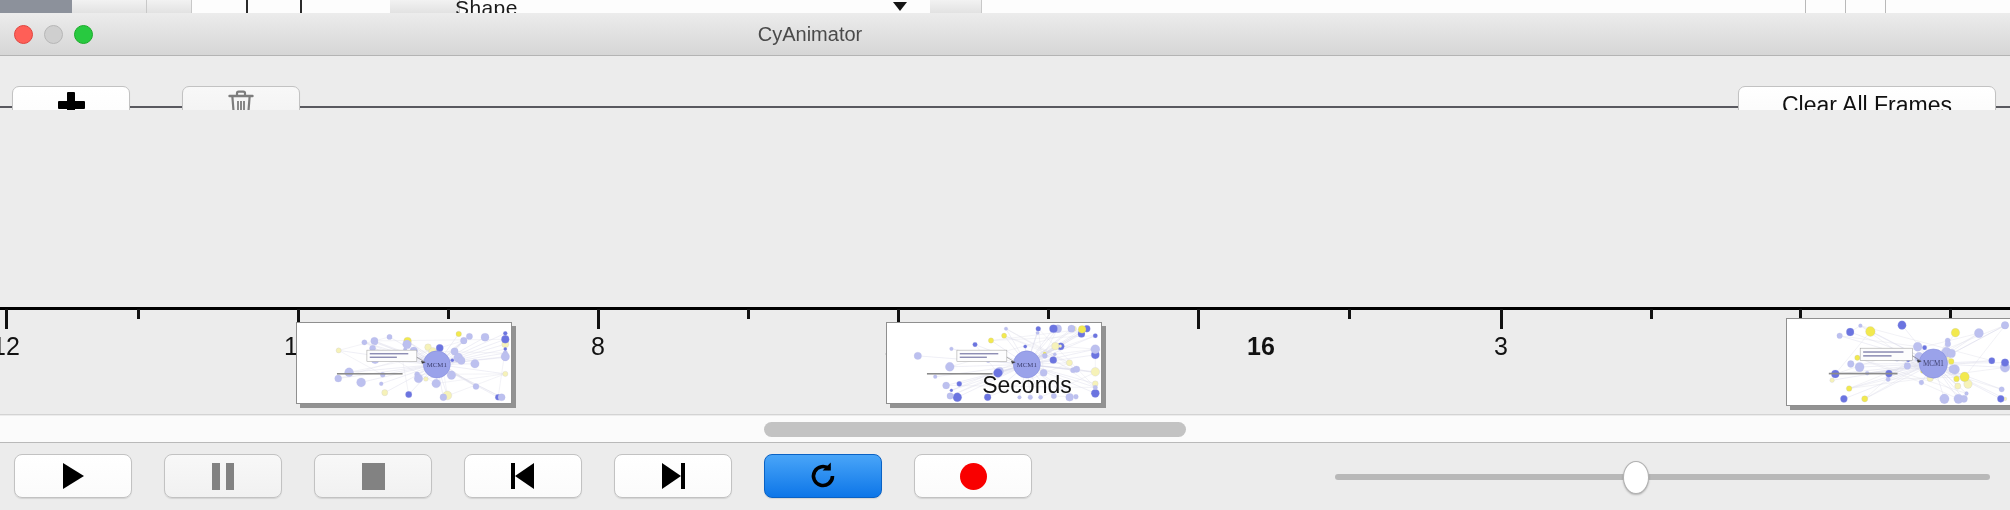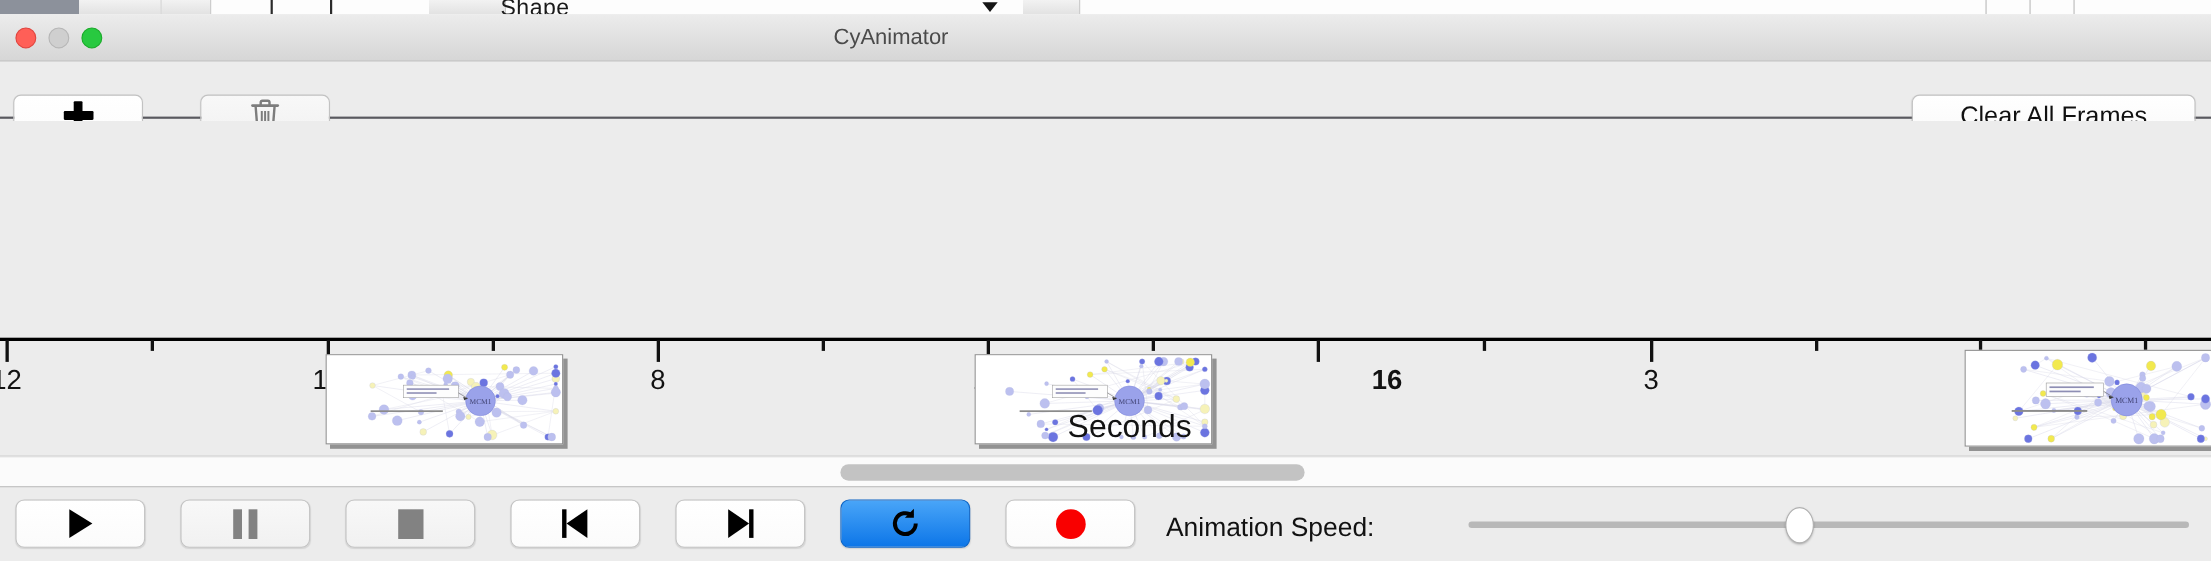--- a/index.html
+++ b/index.html
@@ -103,21 +103,21 @@
   .tick.major { top: 199px; height: 20px; }
   .tick.minor { top: 199px; height: 10px; }
   .tick-label {
     position: absolute; top: 222px;
     font-size: 25px; color: #121212;
     transform: translateX(-50%);
     white-space: nowrap;
   }
   .axis-title {
     position: absolute; top: 262px; left: 0; width: 2010px;
-    text-align: center; font-size: 29px; color: #121212; padding-left: 44px;
+    text-align: center; font-size: 23px; color: #121212; padding-left: 44px;
   }
 
   
   .frame {
     position: absolute;
     background: #fff;
     border: 1px solid #8f8f8f;
     box-shadow: 4px 4px 0 rgba(130,130,130,0.85);
     overflow: hidden;
   }
@@ -729,20 +729,19 @@
               <path d="M22.8 1.4 L22.8 9.6 L14.6 9.6 Z" fill="#000"></path>
             </svg>
           </span>
         </div>
         <div class="pbtn" style="left: 914px;">
           <span style="display: flex; align-items: center;">
             <span class="ic-record"></span>
           </span>
         </div>
       </div>
-    <div class="speed-label" id="speed-label" style="left: 1060px;">Animation Speed:</div>
     <div class="slider" id="speed-slider" style="left: 1335px; width: 655px;">
       <div class="track"></div>
       <div class="knob" id="speed-knob" style="left: 46%;"></div>
     </div>
   </div>
 
 </div>
 
 </body></html>

